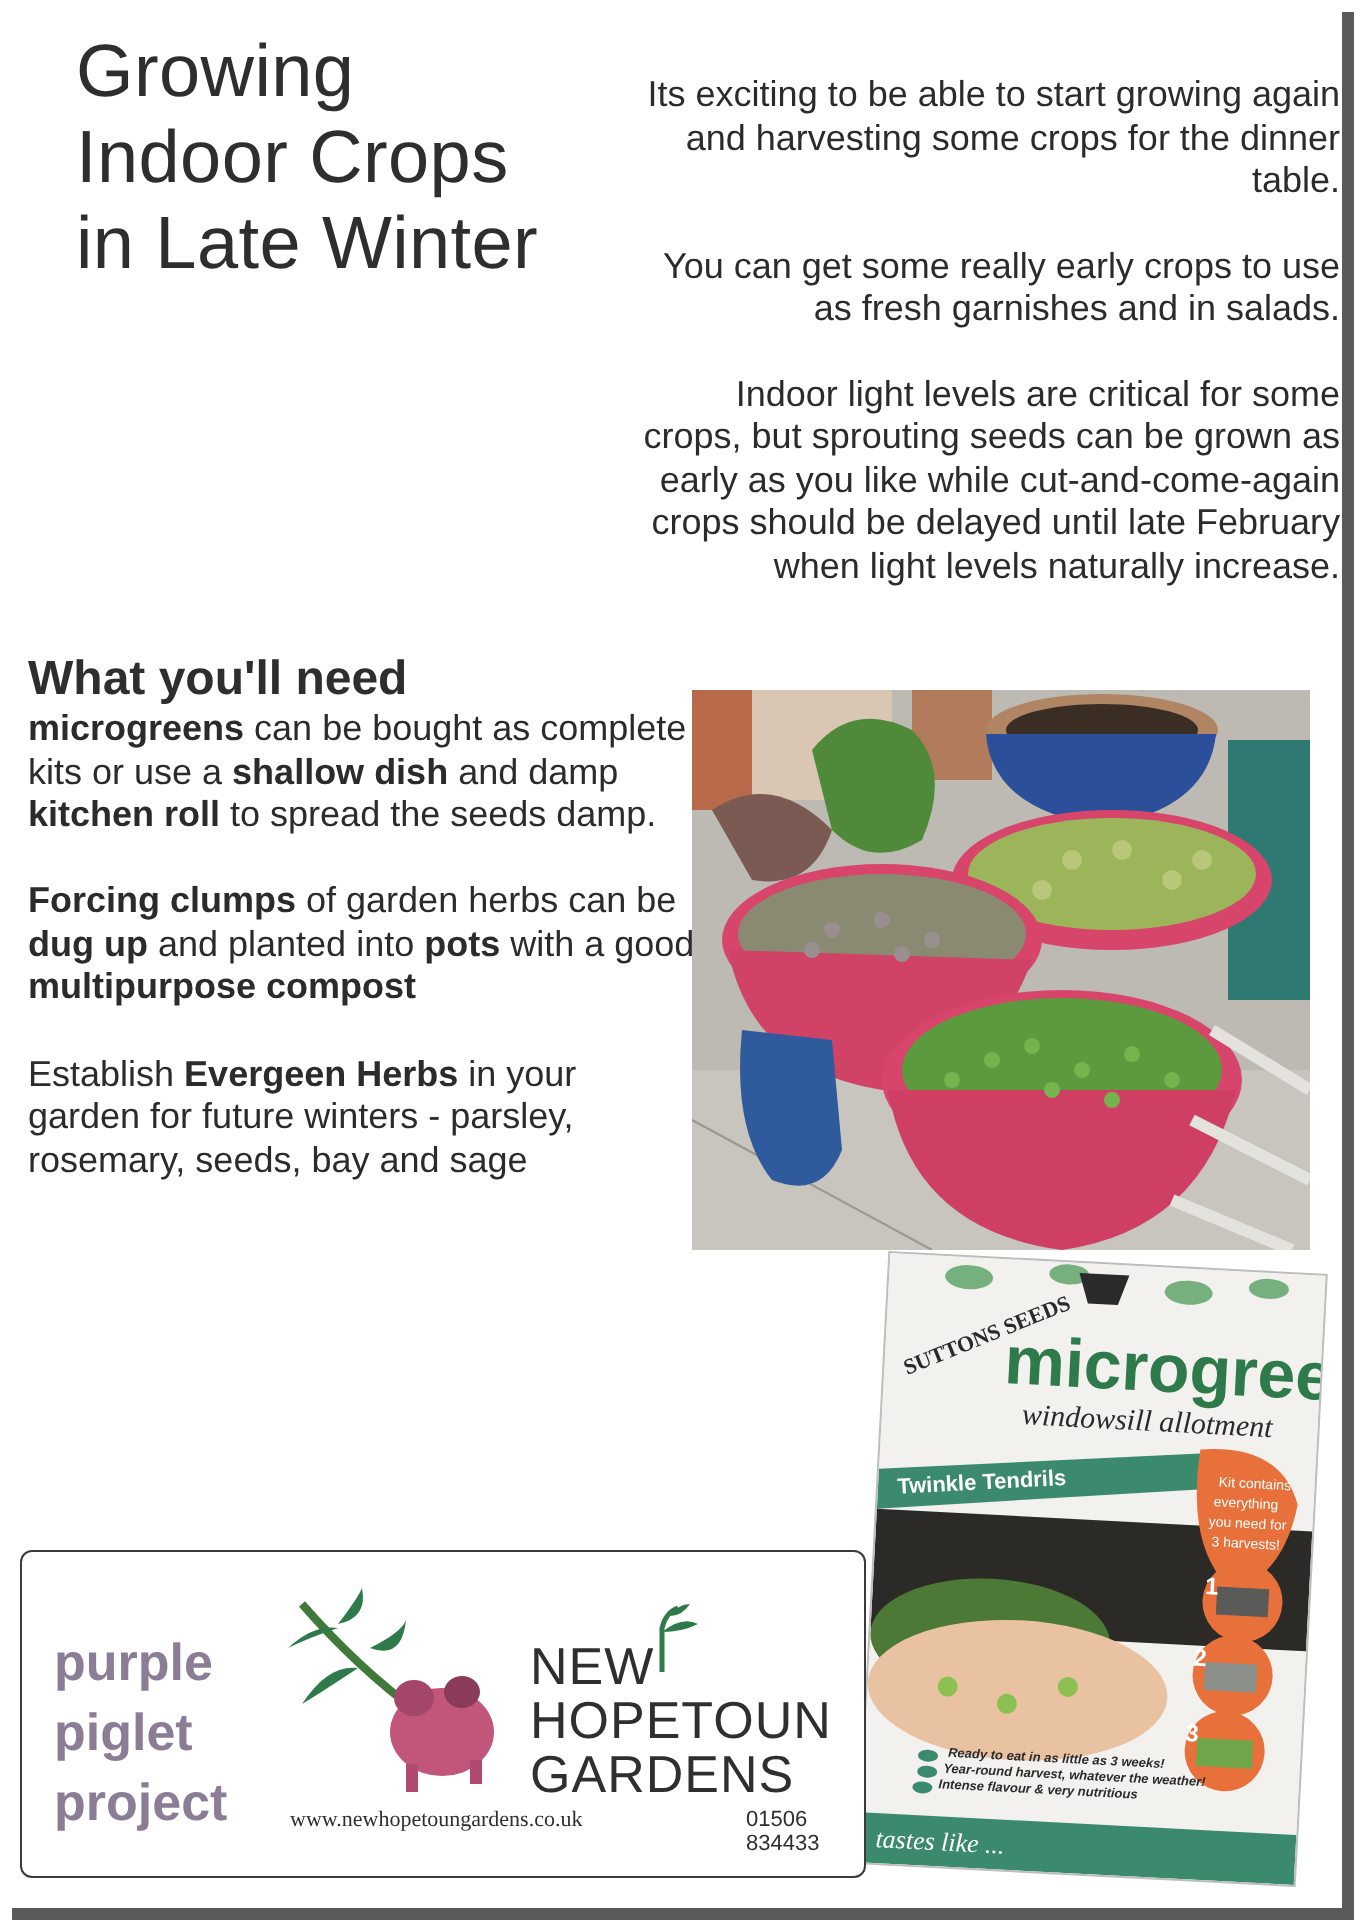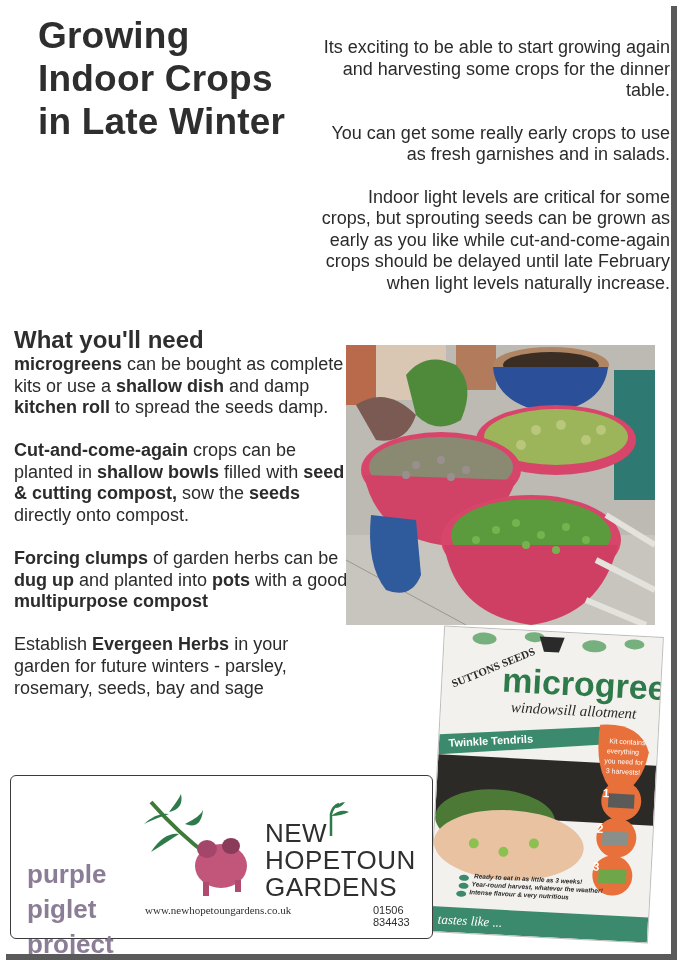--- a/index.html
+++ b/index.html
@@ -1,34 +1,34 @@
 <!DOCTYPE html>
 <html><head>
 <meta charset="utf-8">
 <style>
   html, body { margin:0; padding:0; background:#ffffff; }
   body { width:685px; height:966px; position:relative; overflow:hidden; font-family:"Liberation Sans", sans-serif; color:#2b2b2b; }
   .page { position:absolute; left:0; top:0; width:671px; height:954px; background:#ffffff; }
   .shadow-r { position:absolute; left:671px; top:6px; width:6px; height:954px; background:#5a5a5a; }
   .shadow-b { position:absolute; left:6px; top:954px; width:671px; height:6px; background:#5a5a5a; }
 
-  .title { position:absolute; left:38px; top:14px; font-weight:bold; font-size:37px; line-height:43px; color:#2e2e2e; letter-spacing:0.2px; }
+  .title { position:absolute; left:38px; top:14px; font-weight:normal; font-size:37px; line-height:43px; color:#2e2e2e; letter-spacing:0.2px; }
   .intro { position:absolute; left:318px; top:37px; width:352px; font-size:18px; line-height:21.5px; color:#2b2b2b; }
   .intro p { margin:0 0 21px 0;text-align:right; }
 
   .need-h { position:absolute; left:14px; top:326px; font-weight:bold; font-size:24px; color:#2e2e2e;text-align:center; }
   .blocks { position:absolute; left:14px; top:354px; width:335px; font-size:18px; line-height:21.6px; color:#2b2b2b; }
   .blocks p { margin:0 0 21.5px 0; }
   .blocks b { font-weight:bold; }
 
   .photo { position:absolute; left:346px; top:345px; width:309px; height:280px; background:#b9b6ae; overflow:hidden; }
   .pkg { position:absolute; left:437px; top:632px; width:218px; height:305px; transform:rotate(3deg); transform-origin:center; background:#f1f1ee; overflow:hidden; box-shadow:0 0 0 1px #bdbdbd; }
 
   .logo-box { position:absolute; left:10px; top:775px; width:421px; height:162px; border:1.5px solid #3b3b3b; border-radius:6px; background:#fff; }
-  .pp { position:absolute; left:16px; top:38px; font-weight:bold; font-size:26px; line-height:35px; color:#8c7d97;margin-top:43px; }
+  .pp { position:absolute; left:16px; top:38px; font-weight:bold; font-size:26px; line-height:35px; color:#8c7d97; }
   .nhg { position:absolute; left:254px; top:44px; font-size:26px; line-height:27px; color:#2f2f2f; letter-spacing:0.5px; }
   .url { position:absolute; left:134px; top:128px; font-size:11px; color:#2f2f2f;font-family:Liberation Serif, serif; }
   .phone { position:absolute; left:330px; top:128px; font-size:11px; color:#2f2f2f;padding-left:32px; }
   svg { display:block; }
 </style>
 </head>
 <body>
 
 <div class="page">
 
@@ -42,23 +42,20 @@
     <p>Its exciting to be able to start growing again and harvesting some crops for the dinner table.</p>
     <p>You can get some really early crops to use as fresh garnishes and in salads.</p>
     <p>Indoor light levels are critical for some crops, but sprouting seeds can be grown as early as you like while cut-and-come-again crops should be delayed until late February when light levels naturally increase.</p>
   </div>
 
   <div class="need-h">What you'll need</div>
 
   <div class="blocks">
     <p>
       <b>microgreens</b><span> can be bought as complete kits or use a </span><b>shallow dish</b><span> and damp </span><b>kitchen roll</b><span> to spread the seeds damp.</span>
-    </p>
-    <p>
-      <b>Cut-and-come-again</b><span> crops can be planted in </span><b>shallow bowls</b><span> filled with </span><b>seed &amp; cutting compost,</b><span> sow the </span><b>seeds</b><span> directly onto compost.</span>
     </p>
     <p>
       <b>Forcing clumps</b><span> of garden herbs can be </span><b>dug up</b><span> and planted into </span><b>pots</b><span> with a good </span><b>multipurpose compost</b>
     </p>
     <p>
       <span>Establish </span><b>Evergeen Herbs</b><span> in your garden for future winters - parsley, rosemary, seeds, bay and sage</span>
     </p>
   </div>
 
   <div class="photo">

